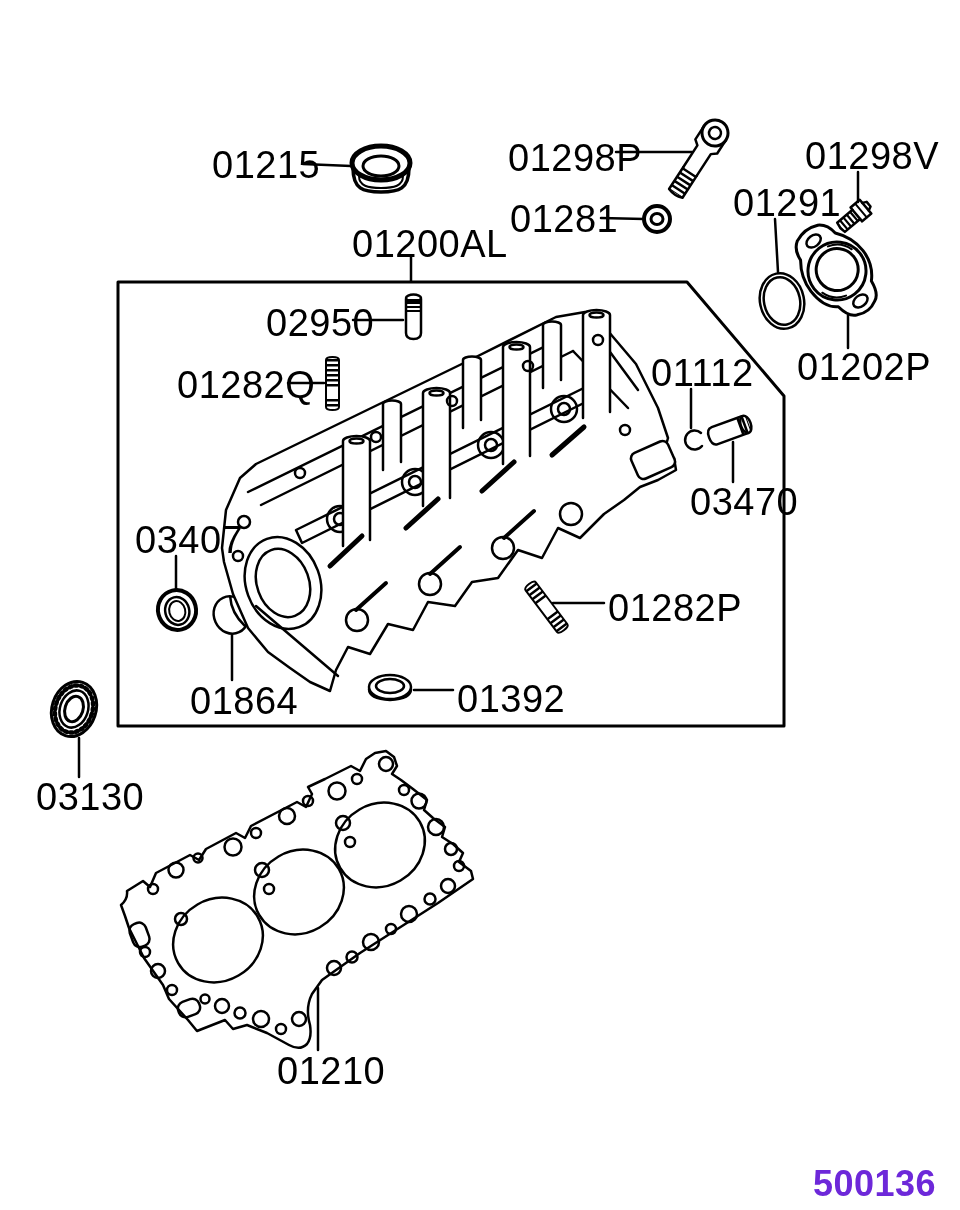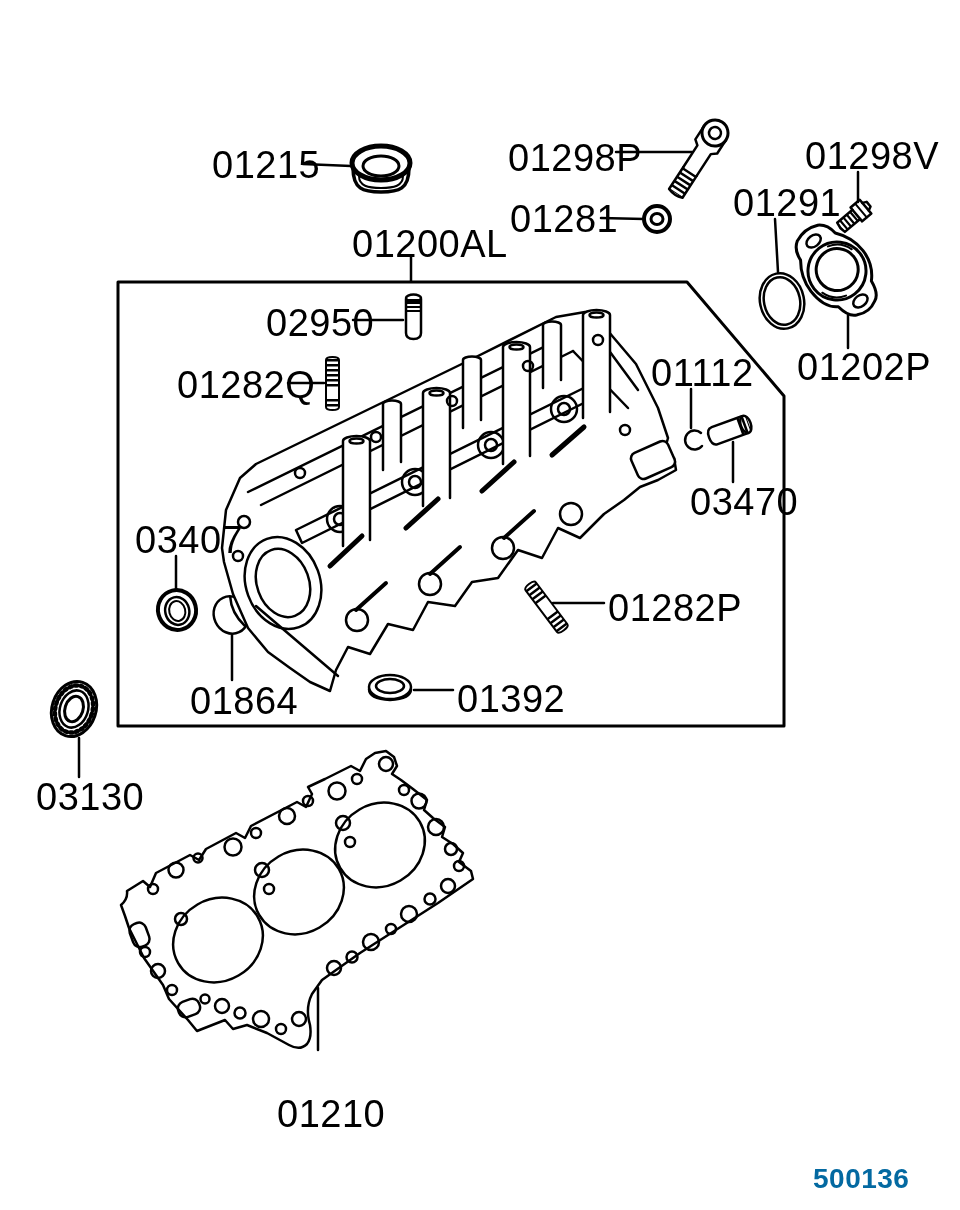--- a/index.html
+++ b/index.html
@@ -1,21 +1,21 @@
 <!DOCTYPE html>
 <html><head>
 <meta charset="utf-8">
 <style>
   html,body{margin:0;padding:0;background:#fff;}
   .stage{position:relative;width:960px;height:1210px;background:#ffffff;overflow:hidden;
          font-family:"Liberation Sans", sans-serif;}
   .stage svg{position:absolute;left:0;top:0;}
   .part-label{position:absolute;font-size:38px;line-height:1.15;letter-spacing:0.5px;
               color:#000;white-space:nowrap;font-weight:400;}
-  .drawing-code{position:absolute;font-size:28px;font-weight:bold;letter-spacing:0.5px;color:#0369a1;}
+  .drawing-code{position:absolute;font-size:36px;font-weight:bold;letter-spacing:0.5px;color:#6d28d9;}
 </style>
 </head>
 <body>
 
 <div class="stage">
 
 <svg width="960" height="1210" viewBox="0 0 960 1210">
  <g stroke="#000" fill="none" stroke-width="2.5" stroke-linecap="round" stroke-linejoin="round">
 
   <polygon points="118,282 687,282 784,396 784,726 118,726" stroke-width="3"></polygon>
@@ -246,16 +246,16 @@
 <div class="part-label" style="left:266px;top:302px">02950</div>
 <div class="part-label" style="left:177px;top:364px">01282Q</div>
 <div class="part-label" style="left:797px;top:346px">01202P</div>
 <div class="part-label" style="left:651px;top:352px">01112</div>
 <div class="part-label" style="left:690px;top:481px">03470</div>
 <div class="part-label" style="left:135px;top:519px">03407</div>
 <div class="part-label" style="left:608px;top:587px">01282P</div>
 <div class="part-label" style="left:190px;top:680px">01864</div>
 <div class="part-label" style="left:457px;top:678px">01392</div>
 <div class="part-label" style="left:36px;top:776px">03130</div>
-<div class="part-label" style="left:277px;top:1093px">01210</div>
+<div class="part-label" style="left:277px;top:1050px">01210</div>
 <div class="drawing-code" style="left:813px;top:1163px">500136</div>
 
 </div>
 
 </body></html>

